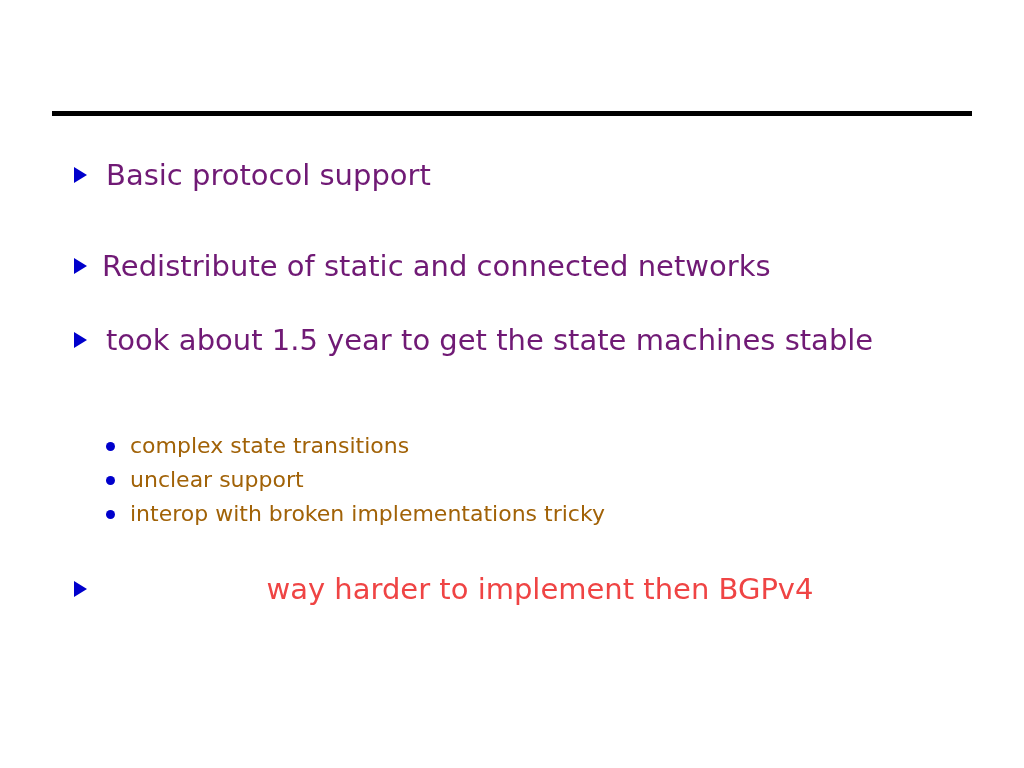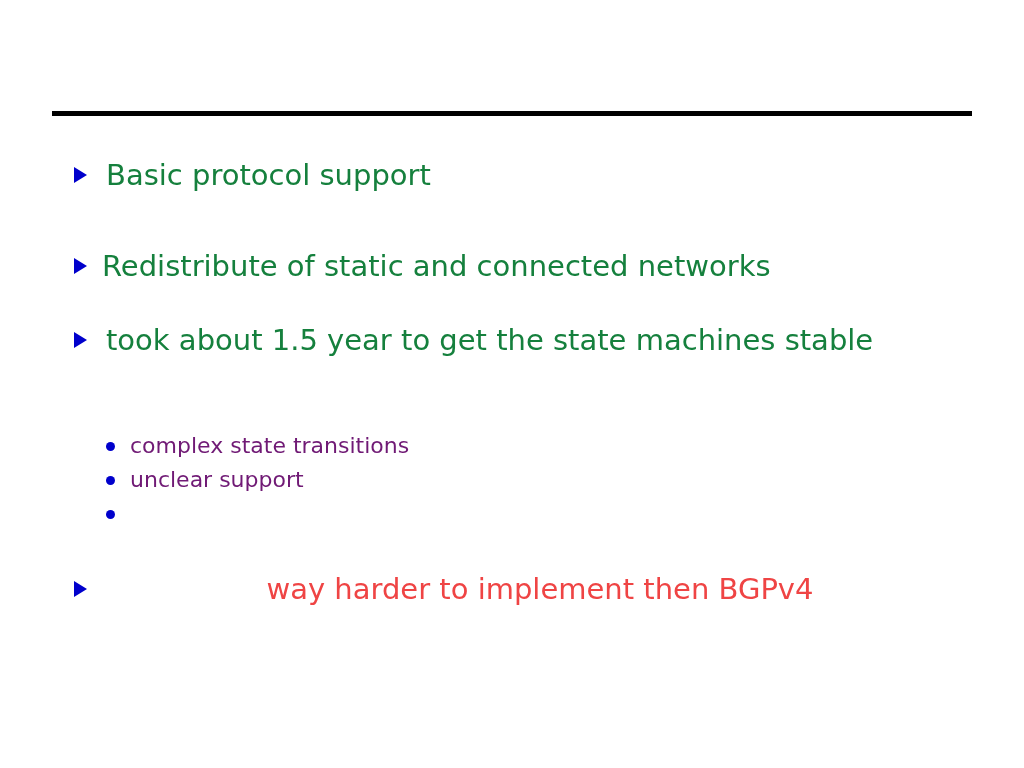--- a/index.html
+++ b/index.html
@@ -52,21 +52,21 @@
     top: 0;
     width: 1024px;
   }
 
   .bullet-l1 {
     position: absolute;
     left: 74px;
     width: 900px;
     font-size: 29px;
     line-height: 40px;
-    color: #15803d;
+    color: #701a75;
     padding-left: 32px;
     box-sizing: border-box;
   }
 
   .bullet-l1.red {
     color: #ef4444;
     text-align: center;
   }
 
   .tri {
@@ -83,21 +83,21 @@
   .bullet-l1 .text {
     display: block;
   }
 
   .bullet-l2 {
     position: absolute;
     left: 104px;
     width: 880px;
     font-size: 22px;
     line-height: 34px;
-    color: #701a75;
+    color: #a16207;
     padding-left: 26px;
     box-sizing: border-box;
   }
 
   .dot {
     position: absolute;
     left: 2px;
     top: 13px;
     width: 9px;
     height: 9px;
@@ -144,20 +144,21 @@
       <span class="text">complex state transitions</span>
     </div>
 
     <div class="bullet-l2 s2">
       <span class="dot"></span>
       <span class="text">unclear support</span>
     </div>
 
     <div class="bullet-l2 s3">
       <span class="dot"></span>
+      <span class="text">interop with broken implementations tricky</span>
     </div>
 
     <div class="bullet-l1 red p4">
       <span class="tri"></span>
       <span class="text">way harder to implement then BGPv4</span>
     </div>
 
   </div>
 </div>
 

